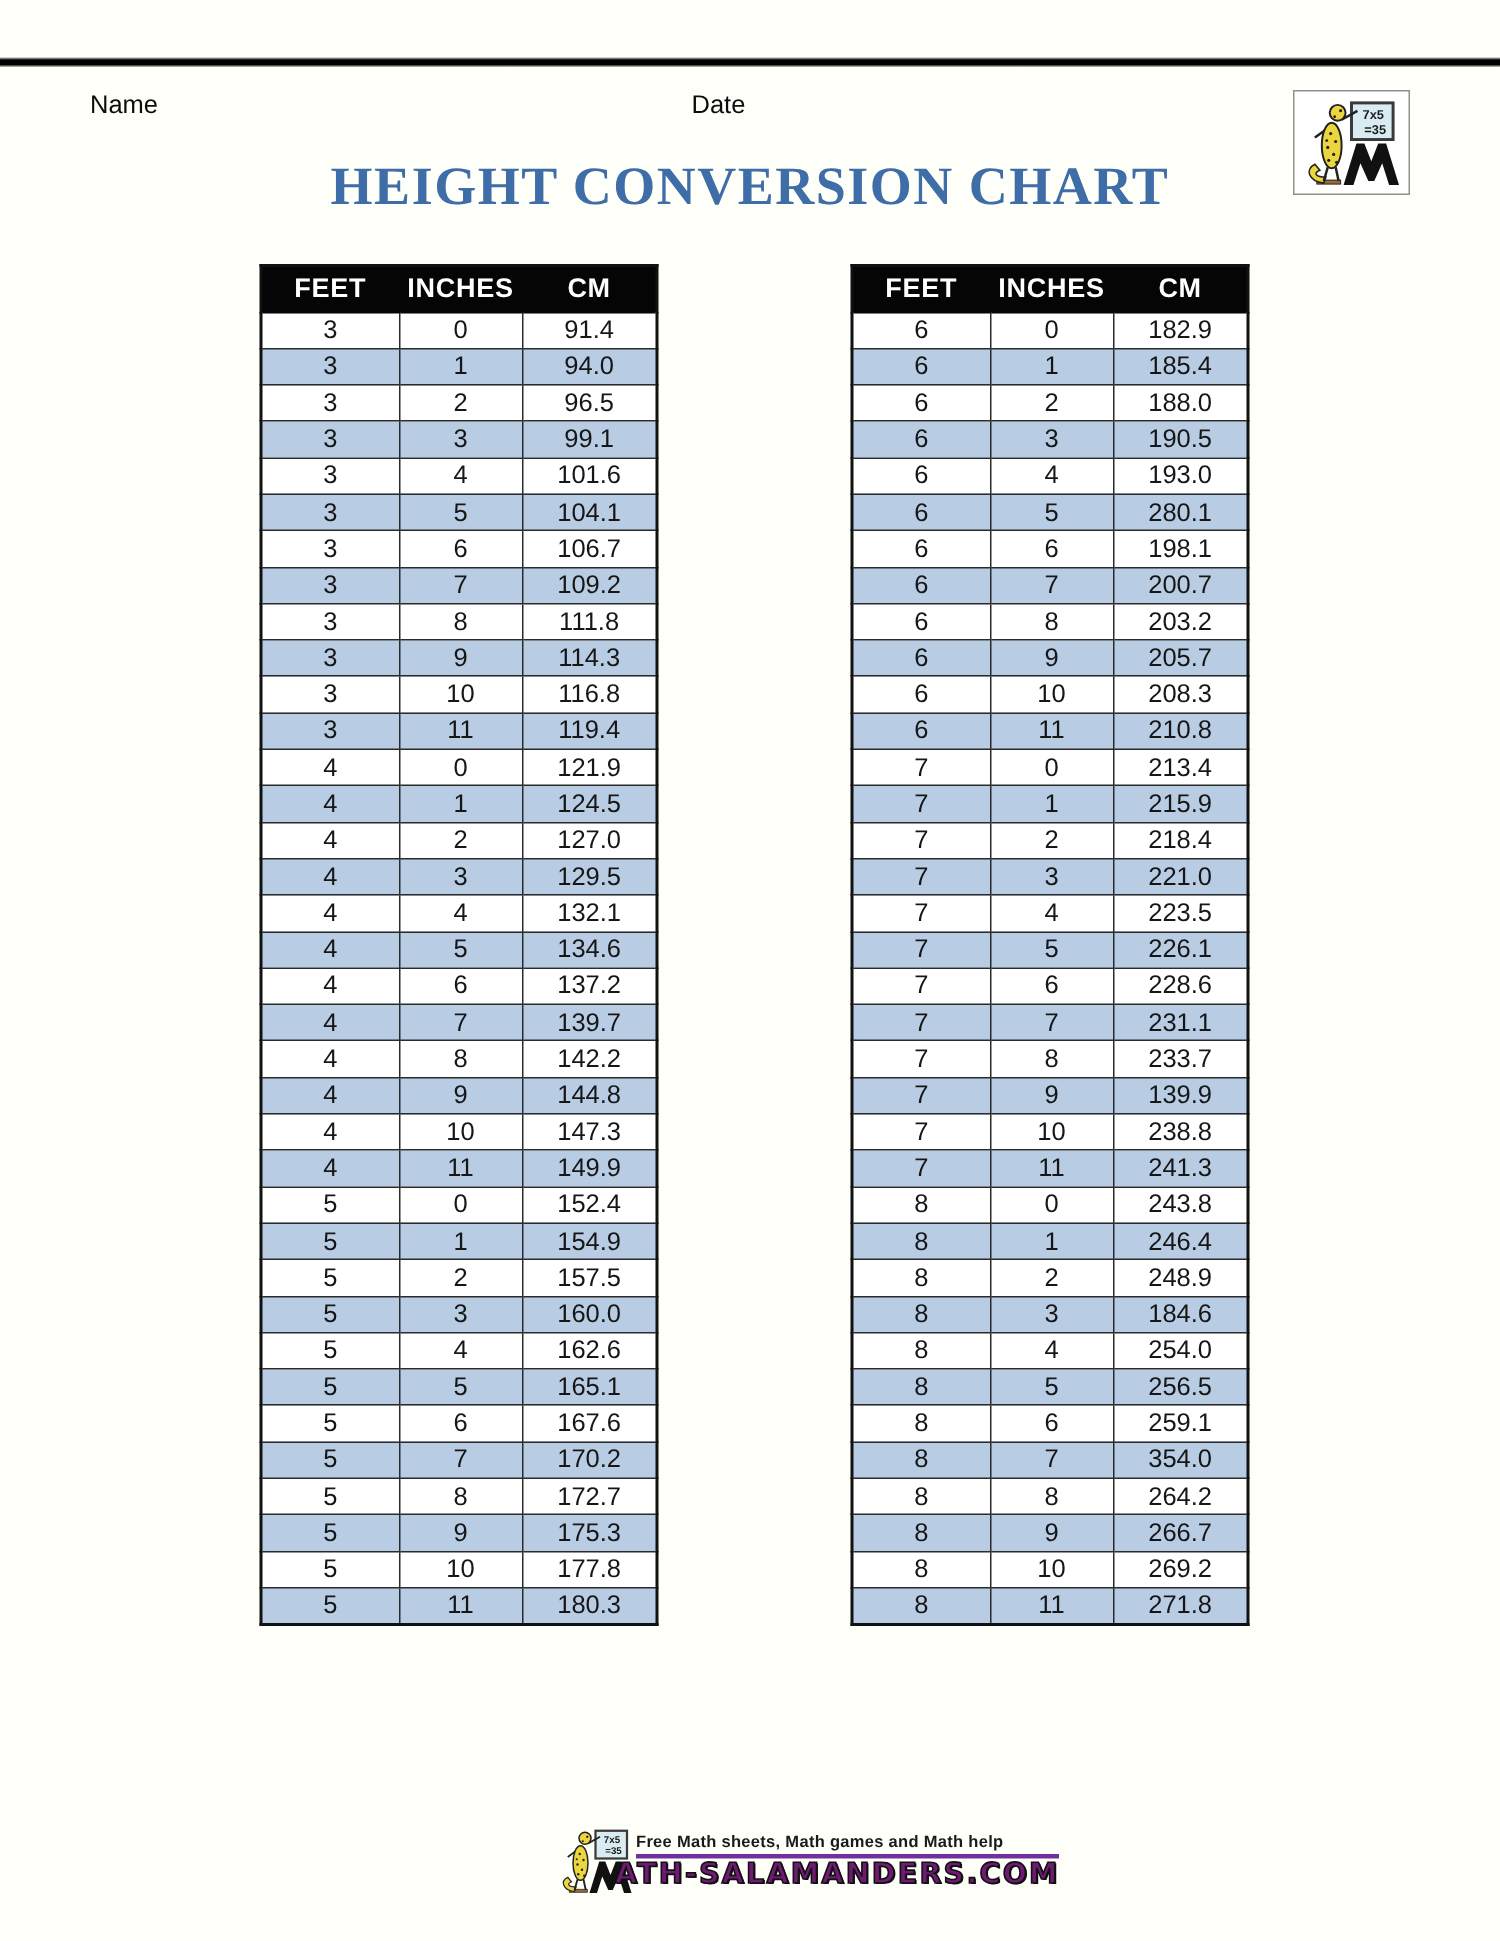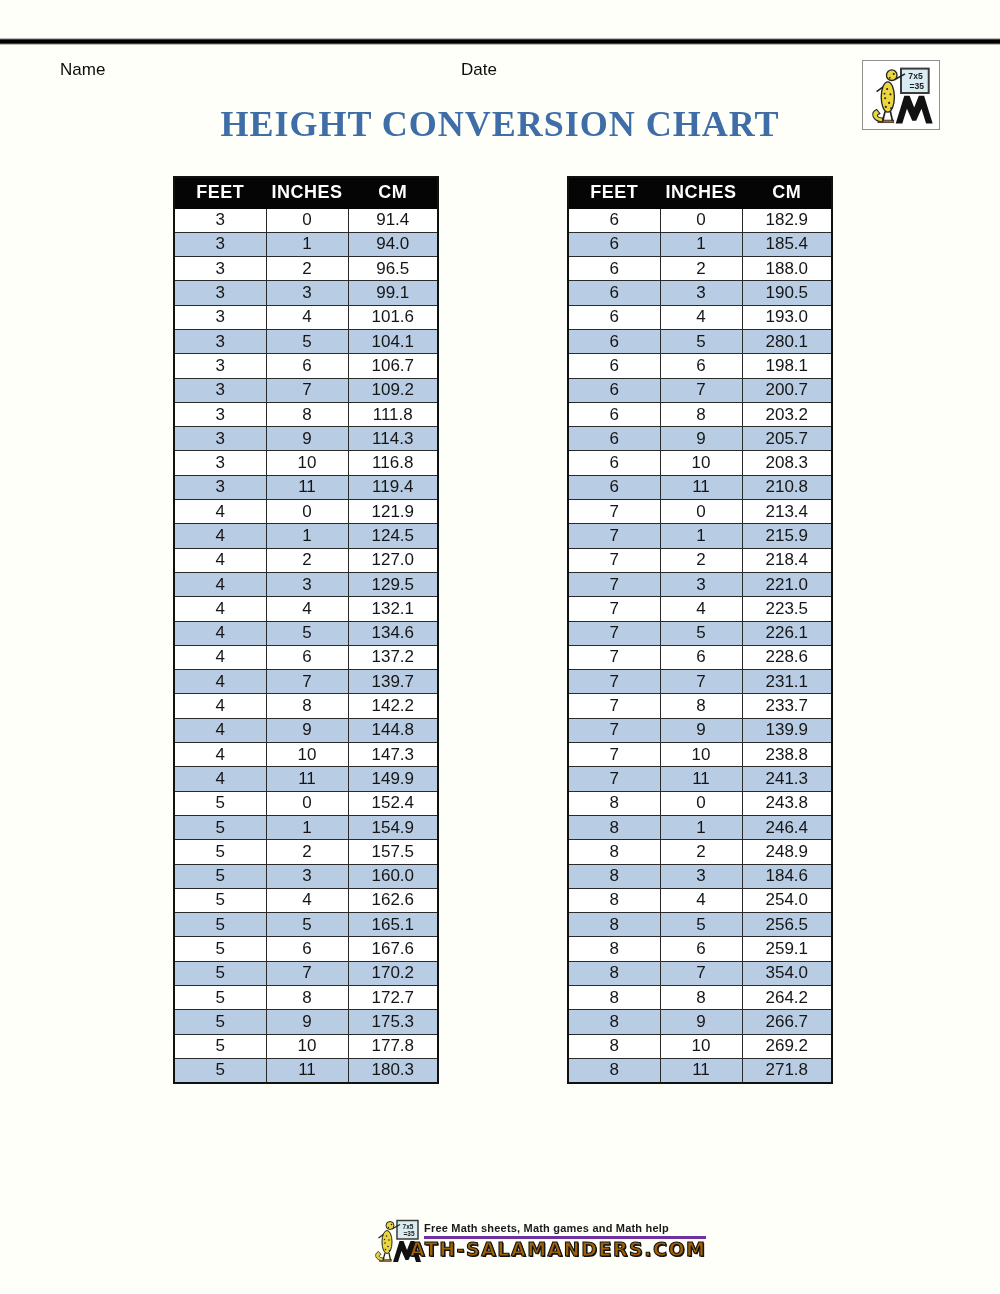--- a/index.html
+++ b/index.html
@@ -64,21 +64,21 @@
   .footer-brand svg { width:50px; height:45px; flex:0 0 auto; }
   .footer-text { display:flex; flex-direction:column; margin-left:2px; }
   .tagline { font-size:11px; font-weight:bold; color:#1a1a1a; letter-spacing:0.2px; white-space:nowrap; }
   .purple-rule { height:3px; background:#7030a0; margin:2px 0 1px 0; }
   .site-line {
     margin-left:-14px; line-height:1; white-space:nowrap;
     font-family:"DejaVu Sans", sans-serif;
   }
   .site-text {
     font-size:19px; font-weight:bold; letter-spacing:1.5px;
-    color:#a16207; -webkit-text-stroke:1.1px #111;
+    color:#701a75; -webkit-text-stroke:1.1px #111;
     text-shadow:1px 1px 0 #111;
   }
 
   .defs-hidden { position:absolute; width:0; height:0; overflow:hidden; }
 </style>
 </head>
 <body>
 
 <svg class="defs-hidden" aria-hidden="true">
   <symbol id="sala-logo" viewBox="0 0 100 90">

